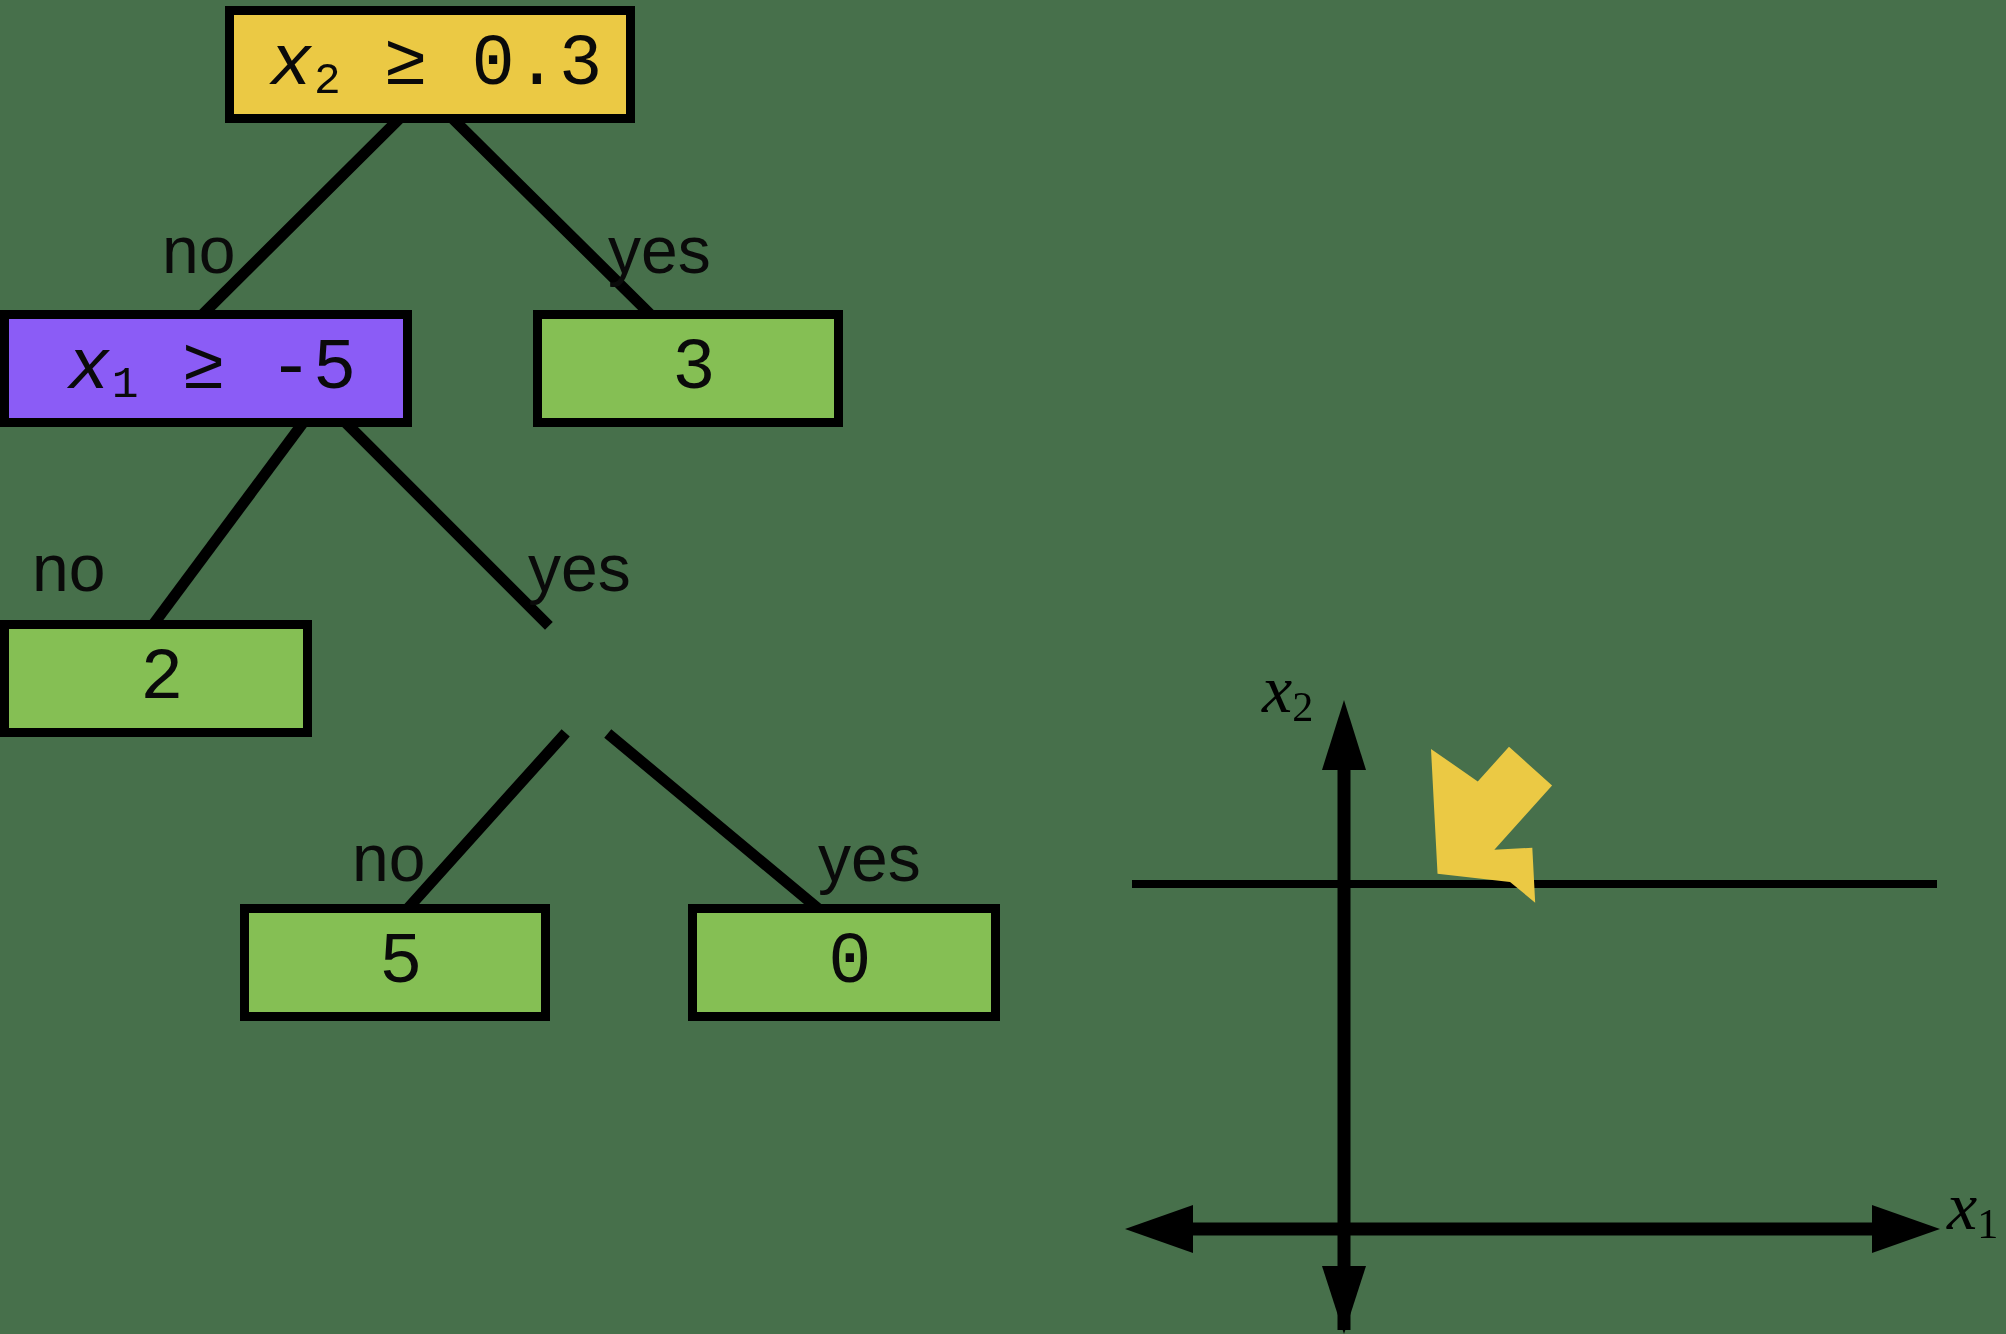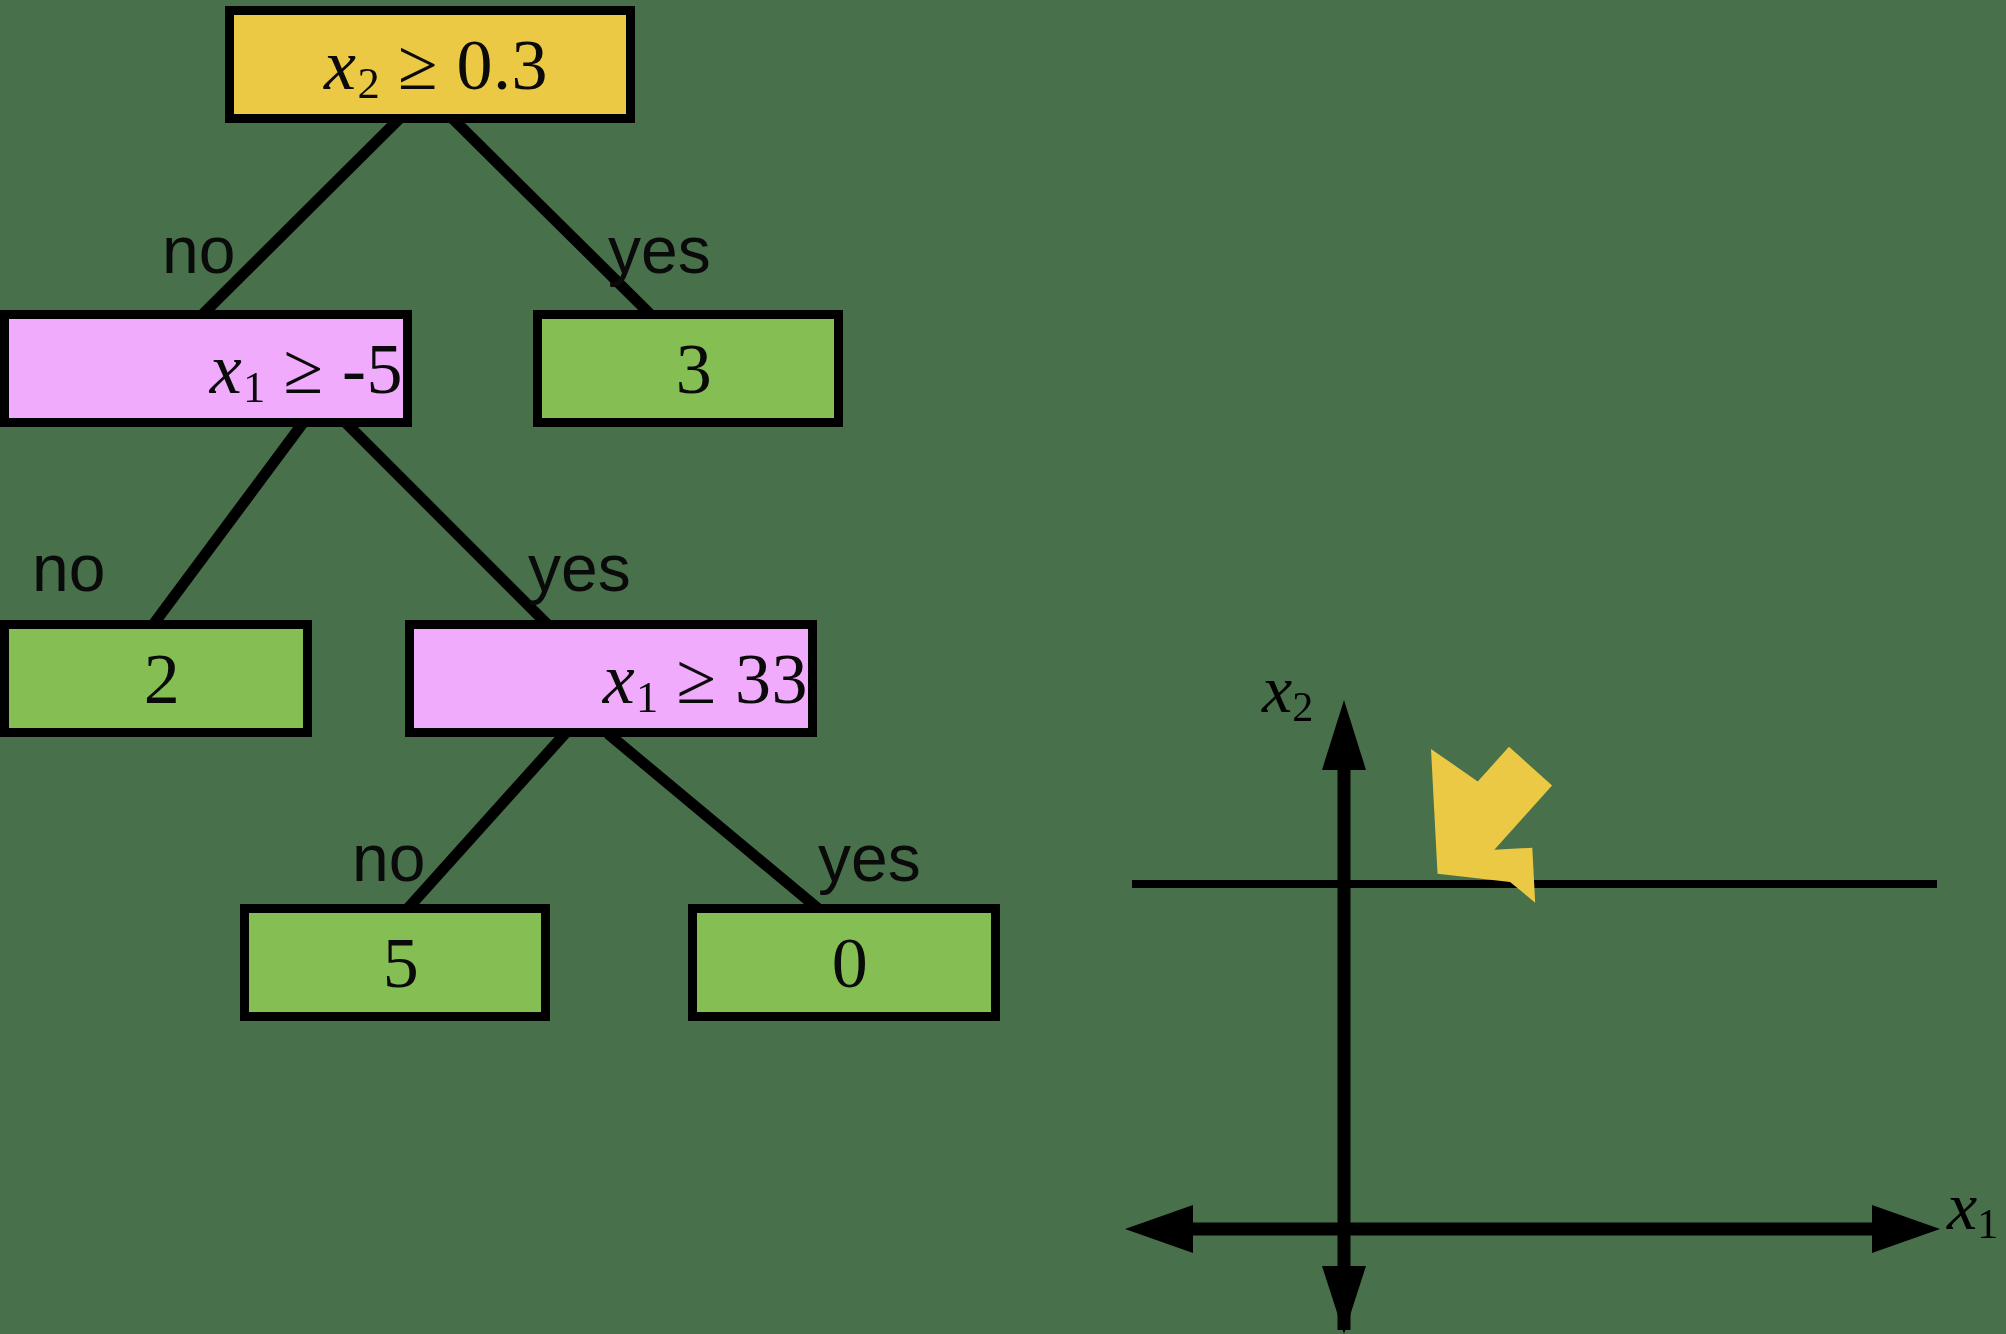--- a/index.html
+++ b/index.html
@@ -23,27 +23,27 @@
     width: 2006px;
     height: 1334px;
   }
   .node-box {
     position: absolute;
     box-sizing: border-box;
     border: 9px solid #000000;
     display: flex;
     align-items: center;
     justify-content: center;
-    font-family: Liberation Serif, serif;
+    font-family: Liberation Mono, monospace;
     color: #0a0a0a;
     line-height: 1;
     padding-left: 12px;
   }
   .node-root    { background: #ebc944; }
-  .node-split   { background: #f0abfc; justify-content: flex-end; }
+  .node-split   { background: #8b5cf6; }
   .node-leaf    { background: #85bf54; }
 
   .node-text {
     font-size: 72px;
     letter-spacing: 0.5px;
     white-space: nowrap;
     display: inline-block;
   }
   .node-text .var {
     font-style: italic;
@@ -115,23 +115,20 @@
   </div>
 
   <div class="node-box node-leaf" style="left:533px; top:310px; width:310px; height:117px;">
     <span class="node-text">3</span>
   </div>
 
   <div class="node-box node-leaf" style="left:0px; top:620px; width:312px; height:117px;">
     <span class="node-text">2</span>
   </div>
 
-  <div class="node-box node-split" style="left:405px; top:620px; width:412px; height:117px;">
-    <span class="node-text"><span class="var">x</span><sub>1</sub> ≥ 33</span>
-  </div>
 
   <div class="node-box node-leaf" style="left:240px; top:904px; width:310px; height:117px;">
     <span class="node-text">5</span>
   </div>
 
   <div class="node-box node-leaf" style="left:688px; top:904px; width:312px; height:117px;">
     <span class="node-text">0</span>
   </div>
 
   <div class="edge-label" style="left:162px; top:180px;">no</div>

